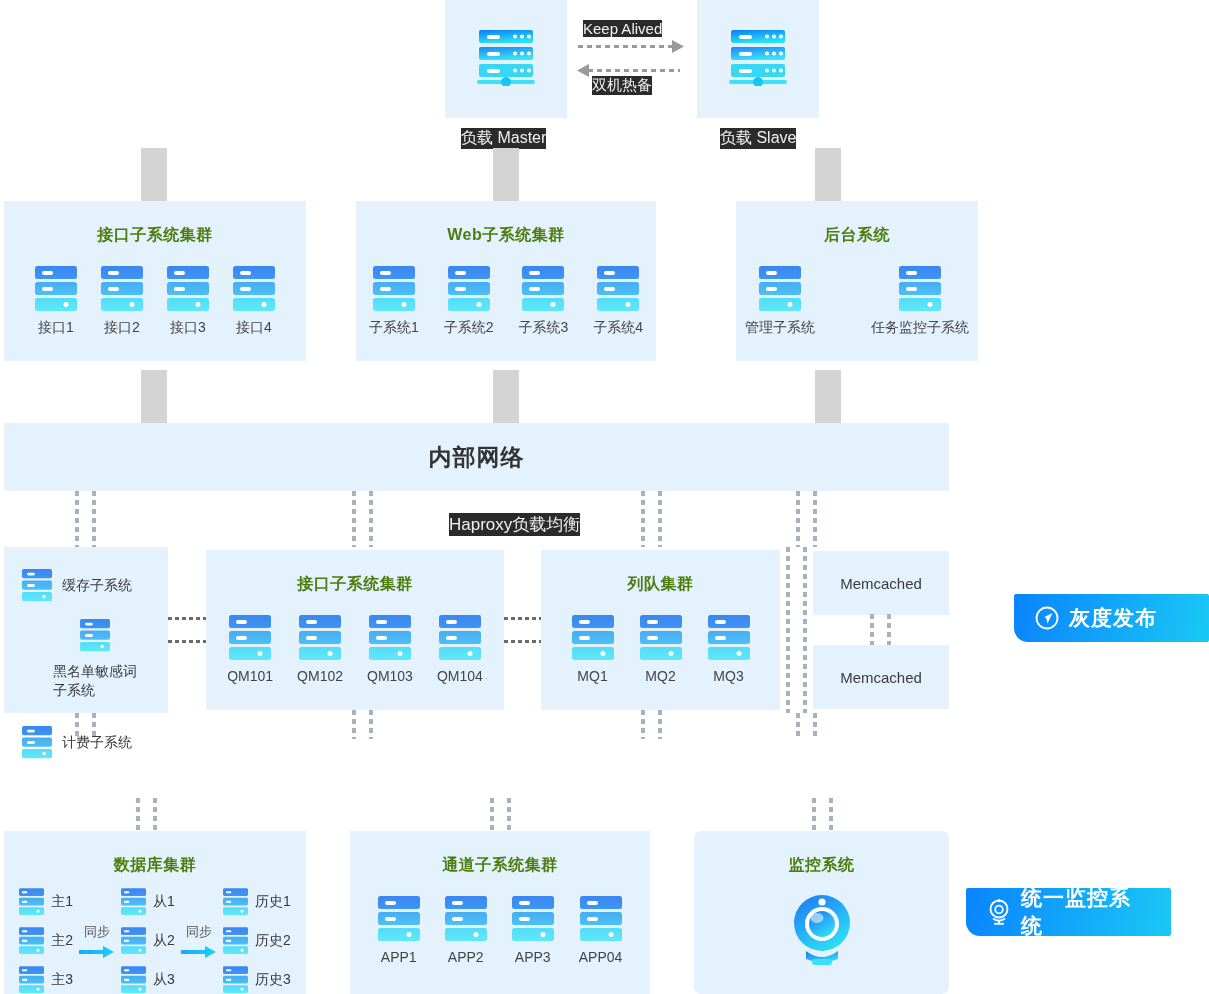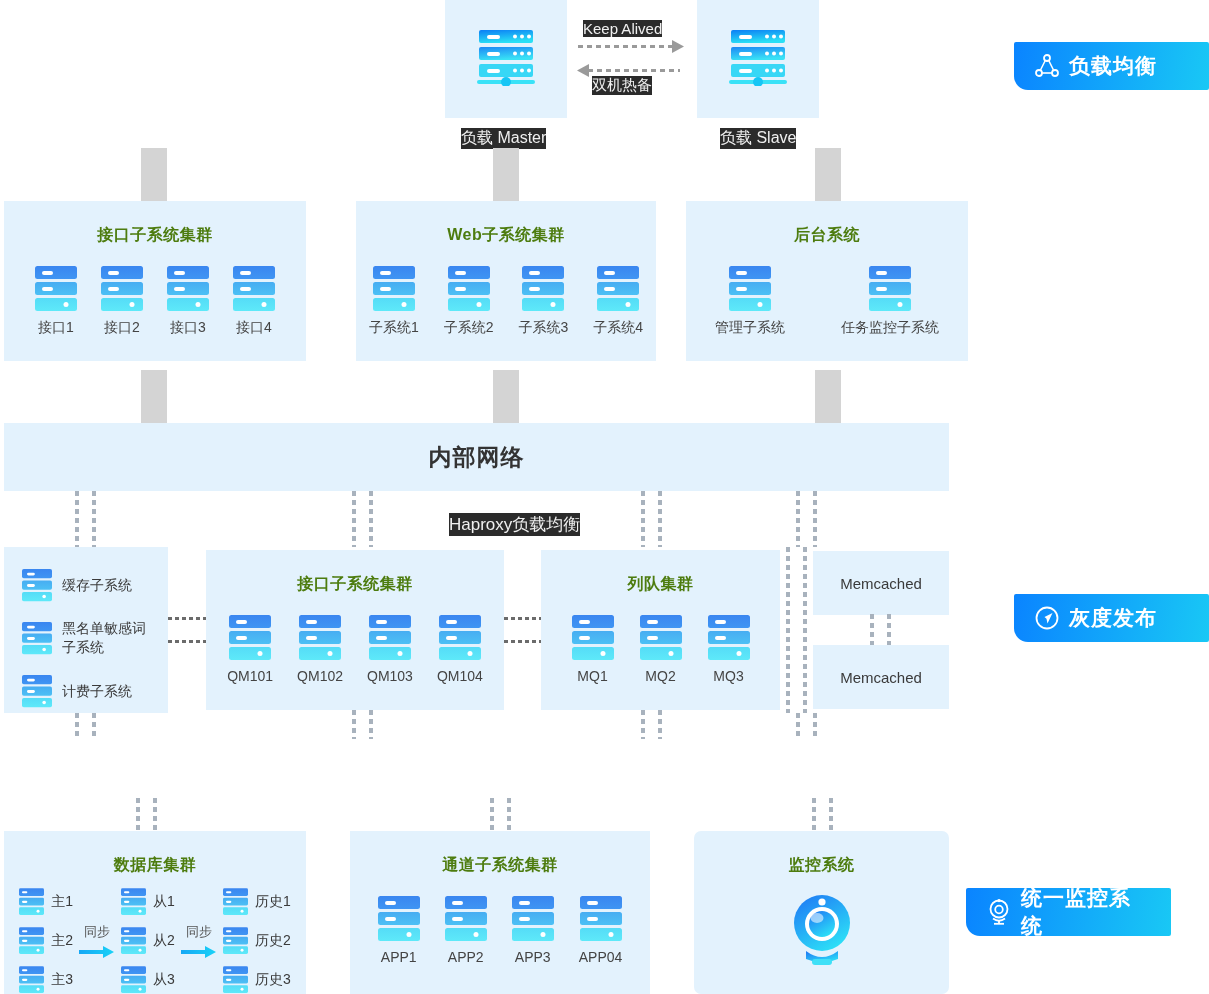--- a/index.html
+++ b/index.html
@@ -271,21 +271,21 @@
           <rect x="0" y="16" width="42" height="13" rx="2.5" fill="url(#gSrvMid)"></rect>
             <rect x="7" y="21" width="11" height="4" rx="2" fill="#fff"></rect>
           <rect x="0" y="32" width="42" height="13" rx="2.5" fill="url(#gSrvBot)"></rect>
             <circle cx="31" cy="38.5" r="2.5" fill="#fff"></circle>
         </svg>
         <div class="node-label">子系统4</div>
       </div>
     </div>
   </div>
 
-  <div class="panel" style="left:686px;top:201px;width:282px;height:160px;">
+  <div class="panel" style="left:736px;top:201px;width:242px;height:160px;">
     <div class="panel-title" style="margin-top:24px;">后台系统</div>
     <div class="row-nodes" style="margin-top:20px;gap:56px;">
       <div class="node">
         <svg class="srv" width="42" height="46" viewBox="0 0 42 46">
           <rect x="0" y="0" width="42" height="13" rx="2.5" fill="url(#gSrvTop)"></rect>
             <rect x="7" y="5" width="11" height="4" rx="2" fill="#fff"></rect>
           <rect x="0" y="16" width="42" height="13" rx="2.5" fill="url(#gSrvMid)"></rect>
             <rect x="7" y="21" width="11" height="4" rx="2" fill="#fff"></rect>
           <rect x="0" y="32" width="42" height="13" rx="2.5" fill="url(#gSrvBot)"></rect>
             <circle cx="31" cy="38.5" r="2.5" fill="#fff"></circle>
@@ -330,21 +330,21 @@
       <svg class="srv" width="30" height="33" viewBox="0 0 42 46">
         <rect x="0" y="0" width="42" height="13" rx="2.5" fill="url(#gSrvTop)"></rect>
           <rect x="7" y="5" width="11" height="4" rx="2" fill="#fff"></rect>
         <rect x="0" y="16" width="42" height="13" rx="2.5" fill="url(#gSrvMid)"></rect>
           <rect x="7" y="21" width="11" height="4" rx="2" fill="#fff"></rect>
         <rect x="0" y="32" width="42" height="13" rx="2.5" fill="url(#gSrvBot)"></rect>
           <circle cx="31" cy="38.5" r="2.5" fill="#fff"></circle>
       </svg>
       <div class="stack-label">缓存子系统</div>
     </div>
-    <div class="stack-item" style="margin-bottom:18px;">
+    <div class="stack-item" style="margin-bottom:26px;flex-direction:column;">
       <svg class="srv" width="30" height="33" viewBox="0 0 42 46">
         <rect x="0" y="0" width="42" height="13" rx="2.5" fill="url(#gSrvTop)"></rect>
           <rect x="7" y="5" width="11" height="4" rx="2" fill="#fff"></rect>
         <rect x="0" y="16" width="42" height="13" rx="2.5" fill="url(#gSrvMid)"></rect>
           <rect x="7" y="21" width="11" height="4" rx="2" fill="#fff"></rect>
         <rect x="0" y="32" width="42" height="13" rx="2.5" fill="url(#gSrvBot)"></rect>
           <circle cx="31" cy="38.5" r="2.5" fill="#fff"></circle>
       </svg>
       <div class="stack-label" style="white-space:pre-line;">黑名单敏感词
 子系统</div>
@@ -669,31 +669,20 @@
       <circle cx="32" cy="30" r="28" fill="url(#gCam)"></circle>
       <circle cx="32" cy="31" r="17" fill="#ffffff"></circle>
       <circle cx="32" cy="31" r="13" fill="url(#gCam)"></circle>
       <ellipse cx="27" cy="25" rx="6.5" ry="5" fill="#ffffff" opacity=".55"></ellipse>
       <circle cx="32" cy="9" r="3.6" fill="#ffffff"></circle>
       <path d="M16 58 Q32 70 48 58 L48 66 Q32 73 16 66 Z" fill="url(#gCam)"></path>
       <rect x="22" y="66" width="20" height="6" rx="3" fill="#3fe0f7"></rect>
     </svg>
   </div>
 
-  <div class="badge" style="left:1014px;top:42px;width:195px;">
-    <svg width="26" height="26" viewBox="0 0 26 26">
-      <circle cx="13" cy="5" r="3" fill="none" stroke="#fff" stroke-width="1.8"></circle>
-      <circle cx="5" cy="20" r="3" fill="none" stroke="#fff" stroke-width="1.8"></circle>
-      <circle cx="21" cy="20" r="3" fill="none" stroke="#fff" stroke-width="1.8"></circle>
-      <line x1="11" y1="8" x2="6.5" y2="17" stroke="#fff" stroke-width="1.6"></line>
-      <line x1="15" y1="8" x2="19.5" y2="17" stroke="#fff" stroke-width="1.6"></line>
-      <line x1="8" y1="20" x2="18" y2="20" stroke="#fff" stroke-width="1.6"></line>
-    </svg>
-    <span>负载均衡</span>
-  </div>
 
   <div class="badge" style="left:1014px;top:594px;width:195px;">
     <svg width="26" height="26" viewBox="0 0 26 26">
       <circle cx="13" cy="13" r="10.5" fill="none" stroke="#fff" stroke-width="1.8"></circle>
       <path d="M18.5 8 L10.5 12 L12.5 13.8 L13.5 18.5 Z" fill="#fff"></path>
     </svg>
     <span>灰度发布</span>
   </div>
 
   <div class="badge" style="left:966px;top:888px;width:205px;">

